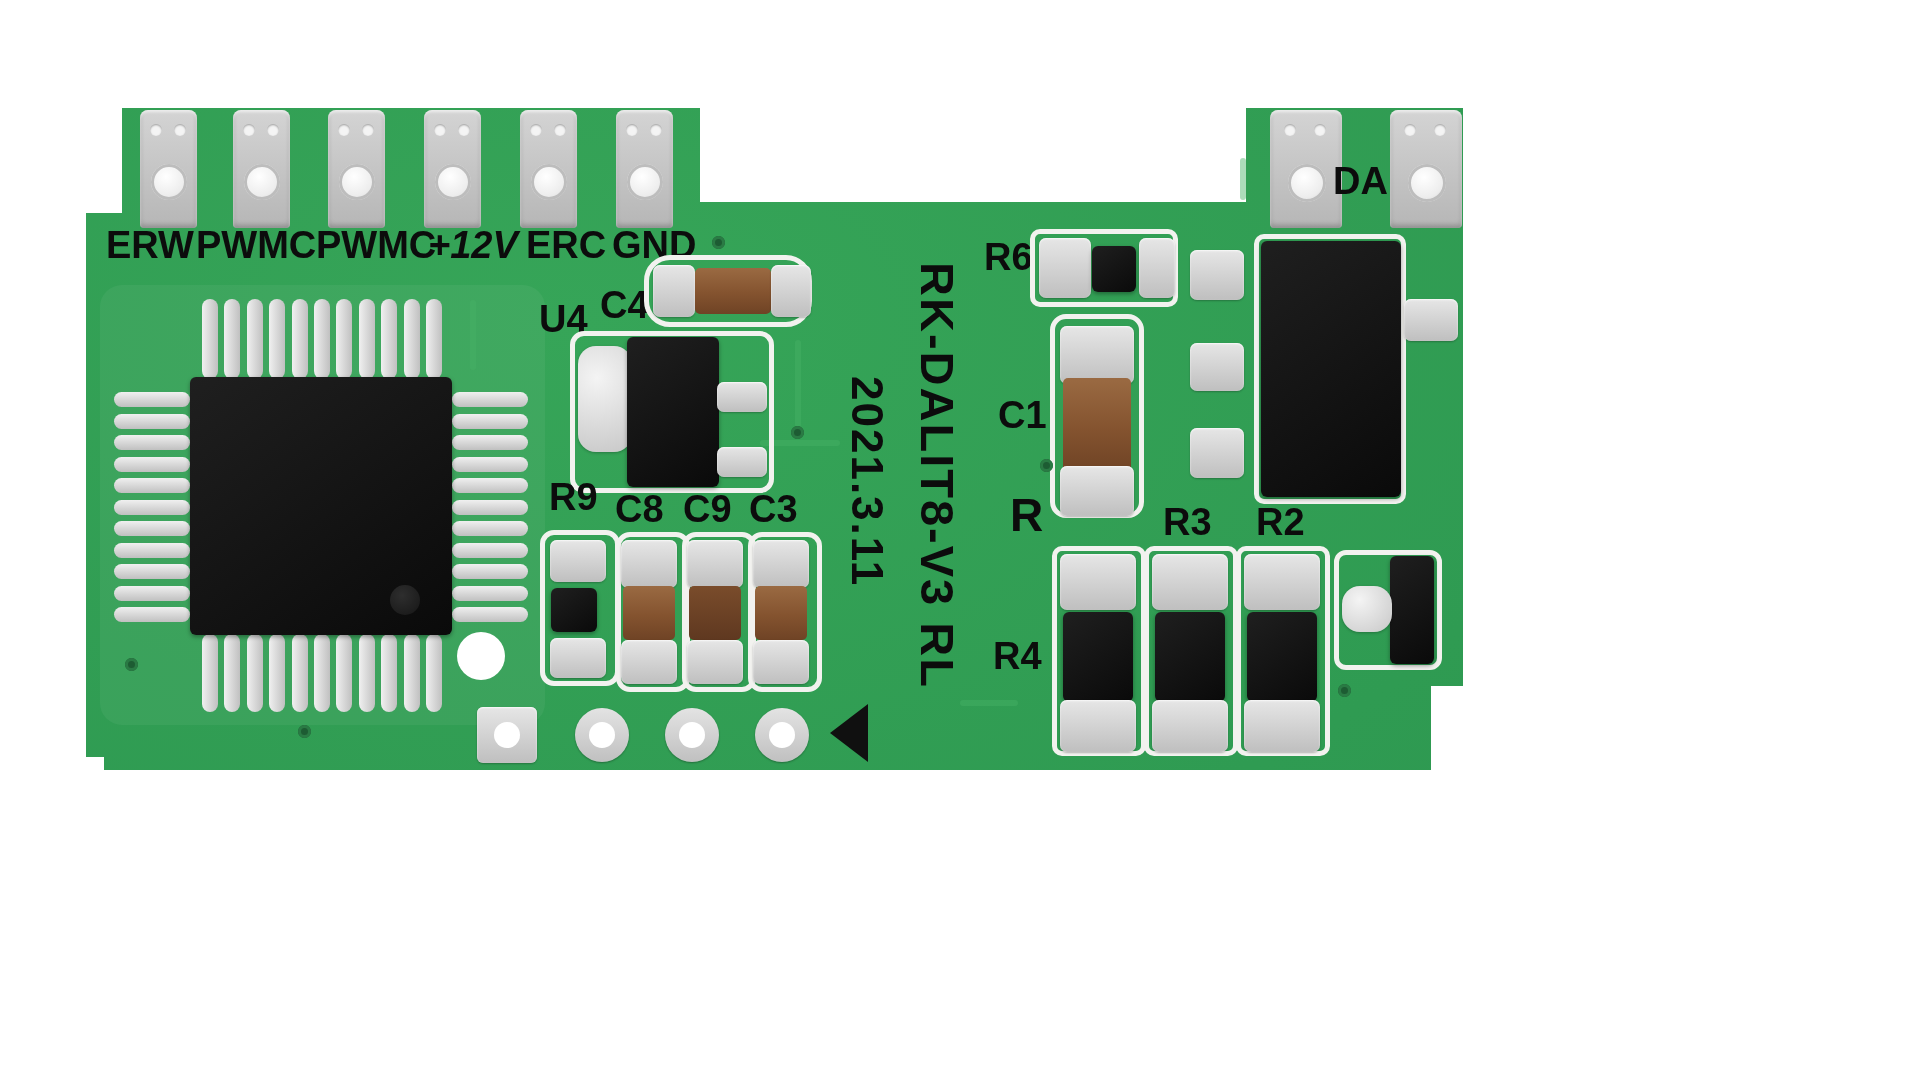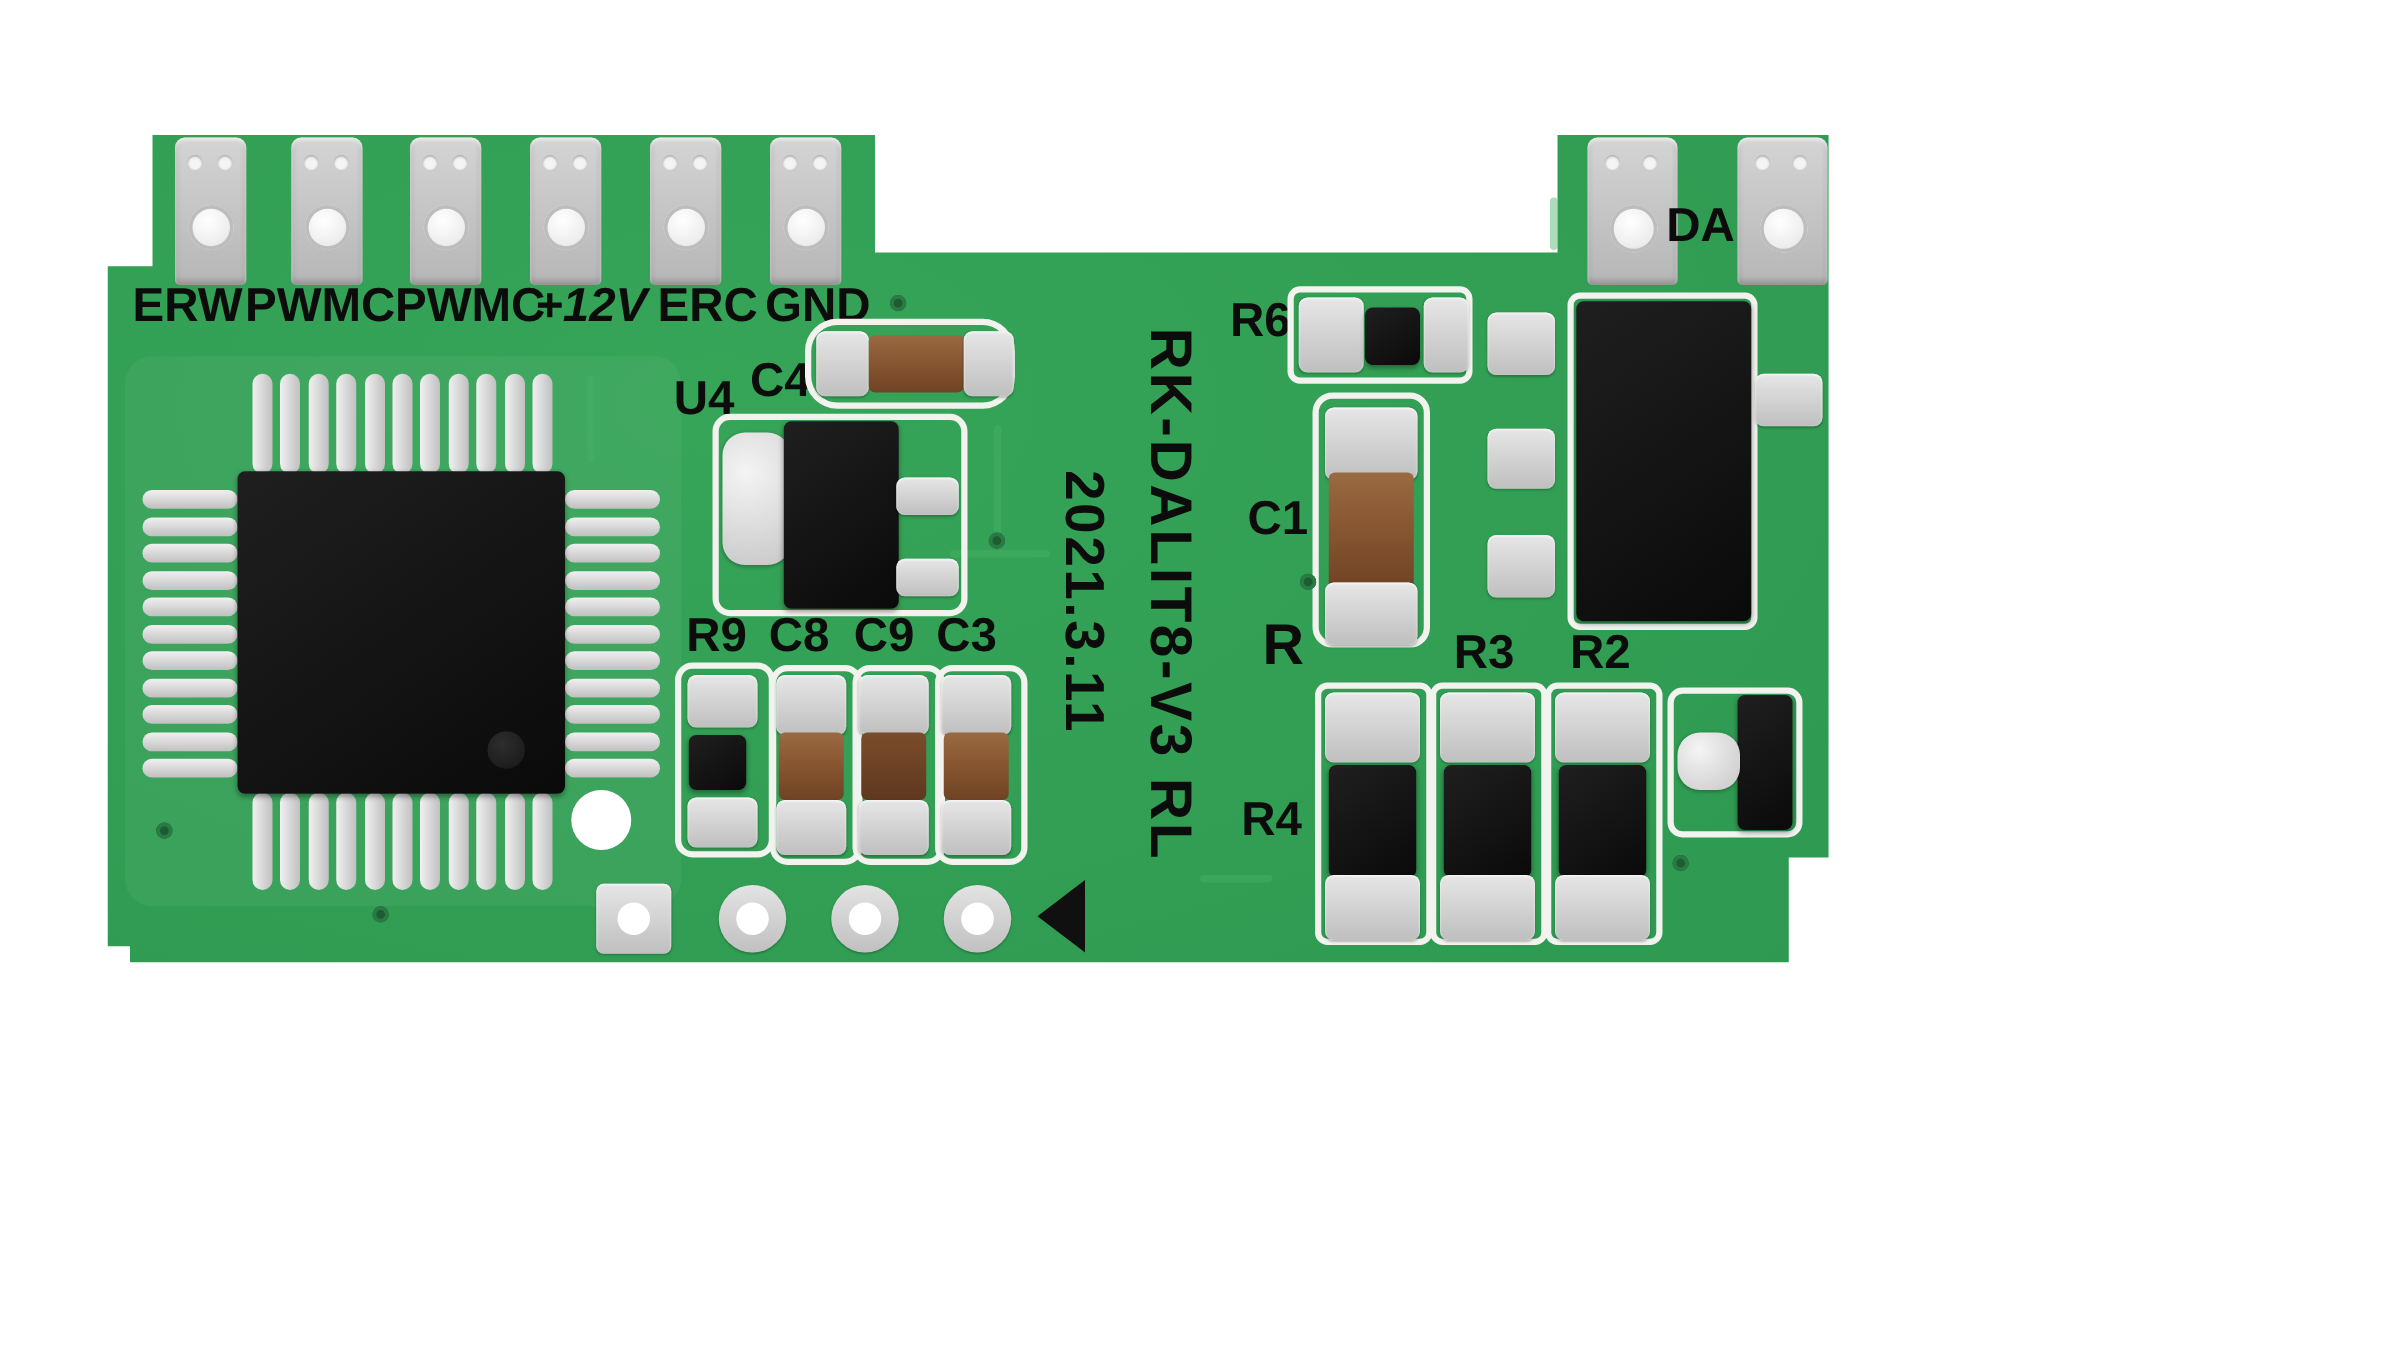--- a/index.html
+++ b/index.html
@@ -186,21 +186,21 @@
   <div class="abs pad" style="left:653px;top:265px;width:42px;height:52px;"></div>
   <div class="abs cap-brown" style="left:695px;top:268px;width:76px;height:46px;"></div>
   <div class="abs pad" style="left:771px;top:265px;width:40px;height:52px;"></div>
 
   <div class="abs silk" style="left:570px;top:331px;width:194px;height:152px;"></div>
   <div class="abs blob" style="left:578px;top:346px;width:54px;height:106px;"></div>
   <div class="abs black-body" style="left:627px;top:337px;width:92px;height:150px;"></div>
   <div class="abs pad" style="left:717px;top:382px;width:50px;height:30px;"></div>
   <div class="abs pad" style="left:717px;top:447px;width:50px;height:30px;"></div>
 
-  <div class="abs label" style="left:549px;top:490px;">R9</div>
+  <div class="abs label" style="left:549px;top:478px;">R9</div>
   <div class="abs label" style="left:615px;top:490px;">C8</div>
   <div class="abs label" style="left:683px;top:490px;">C9</div>
   <div class="abs label" style="left:749px;top:490px;">C3</div>
 
   <div class="abs silk" style="left:540px;top:530px;width:70px;height:146px;"></div>
   <div class="abs pad" style="left:550px;top:540px;width:56px;height:42px;"></div>
   <div class="abs black-body" style="left:551px;top:588px;width:46px;height:44px;"></div>
   <div class="abs pad" style="left:550px;top:638px;width:56px;height:40px;"></div>
 
   <div class="abs silk" style="left:616px;top:532px;width:64px;height:150px;"></div>

